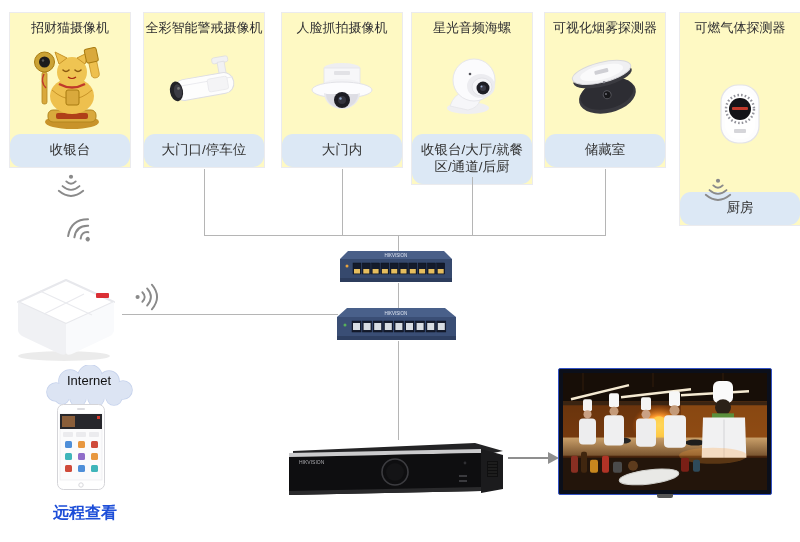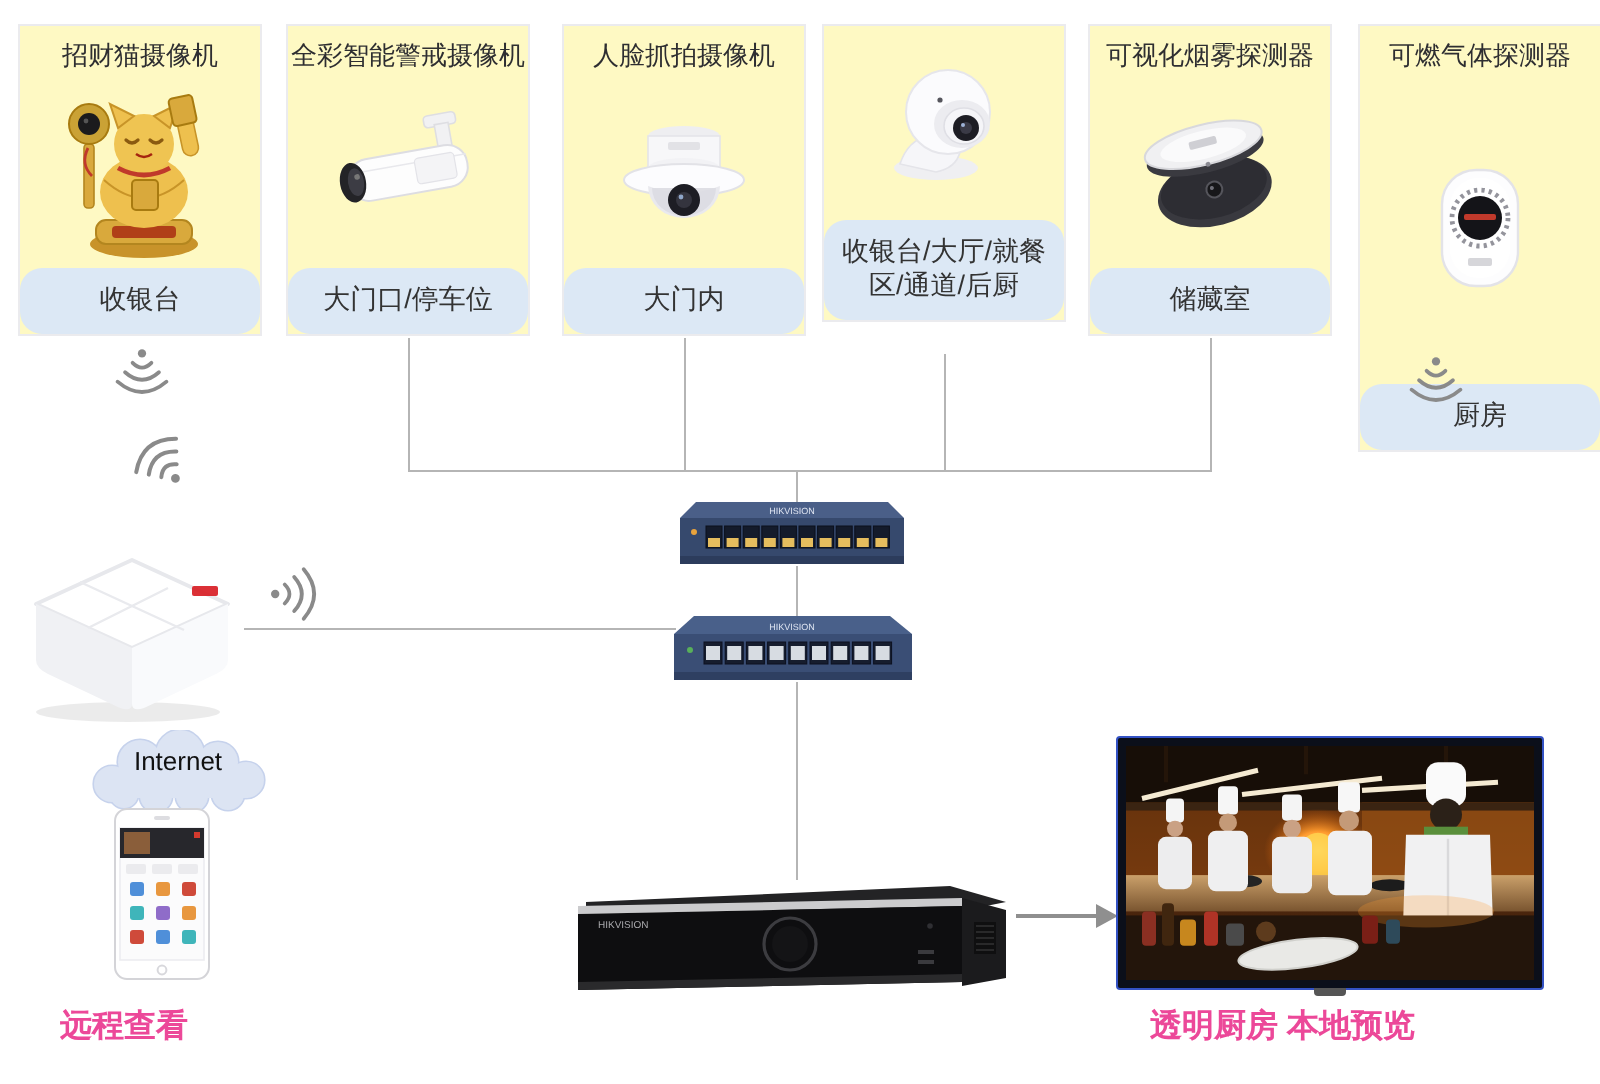--- a/index.html
+++ b/index.html
@@ -13,21 +13,21 @@
   .card-img{height:97px;display:flex;align-items:center;justify-content:center;}
   .card-label{background:#dce8f5;color:#333;font-size:13.5px;text-align:center;
               padding:8px 3px;line-height:1.25;border-radius:11px;}
 
   
   .hline,.vline{position:absolute;background:#b5b5b5;}
   .hline{height:1px;} .vline{width:1px;}
 
   .abs{position:absolute;}
 
-  .caption-bold{position:absolute;font-size:16px;font-weight:bold;color:#ec4899;text-align:left;}
+  .caption-bold{position:absolute;font-size:16px;font-weight:bold;color:#1d4ed8;text-align:center;}
   .caption-plain{position:absolute;font-size:13.5px;color:#333;text-align:center;}
   .cloud-label{position:absolute;font-size:13px;color:#111;text-align:center;}
 
   .tv{position:absolute;left:558px;top:368px;width:214px;height:127px;background:#0b0f1a;
       border:1px solid #3352c4;border-radius:2px;box-sizing:border-box;padding:4px;}
   .tv-stand{position:absolute;left:657px;top:494px;width:16px;height:4px;background:#555;border-radius:0 0 2px 2px;}
 </style>
 </head>
 <body>
 
@@ -95,20 +95,21 @@
           <ellipse cx="20" cy="48.5" rx="6.5" ry="10" fill="#232327"></ellipse>
           <ellipse cx="21.5" cy="48.5" rx="4" ry="7" fill="#3c3c44"></ellipse>
           <circle cx="22.5" cy="46" r="1.4" fill="#777"></circle>
         </g>
       </svg>
     </div>
     <div class="card-label">大门口/停车位</div>
   </div>
 
   <div class="card" style="left:411px;">
+    <div class="card-title">星光音频海螺</div>
     <div class="card-img">
       <svg width="96" height="96" viewBox="0 0 96 96">
         <ellipse cx="44" cy="70" rx="21" ry="6" fill="#efeff2"></ellipse>
         <path d="M 26 68 Q 30 56 40 54 L 56 62 Q 54 70 44 72 Z" fill="#f6f6f9" stroke="#e4e4e9" stroke-width="0.8"></path>
         <circle cx="50" cy="42" r="21" fill="#fbfbfd" stroke="#e6e6eb" stroke-width="1"></circle>
         <ellipse cx="57" cy="48" rx="14" ry="12" fill="#ececf0"></ellipse>
         <ellipse cx="58" cy="49" rx="10" ry="9" fill="#f5f5f8" stroke="#dfdfe5" stroke-width="0.8"></ellipse>
         <circle cx="59" cy="50" r="6.5" fill="#1d1d24"></circle>
         <circle cx="59" cy="50" r="3" fill="#3a3a46"></circle>
         <circle cx="57.5" cy="48.5" r="1" fill="#9db2d6"></circle>
@@ -380,15 +381,14 @@
         <rect x="118" y="84" width="8" height="14" rx="2" fill="#7a1f16"></rect>
         <rect x="130" y="86" width="7" height="12" rx="2" fill="#2e4a5a"></rect>
         <circle cx="70" cy="92" r="5" fill="#5d3b1d"></circle>
       </g>
       <ellipse cx="86" cy="103" rx="30" ry="7" fill="#e9e9e6" stroke="#d0d0cc" stroke-width="1" transform="rotate(-7 86 103)"></ellipse>
     </svg>
   </div>
   <div class="tv-stand"></div>
 
   <div class="caption-bold" style="left:30px;top:503px;width:110px;">远程查看</div>
-  <div class="caption-bold" style="left:575px;top:503px;width:185px;">透明厨房 本地预览</div>
 
 </div>
 
 </body></html>

